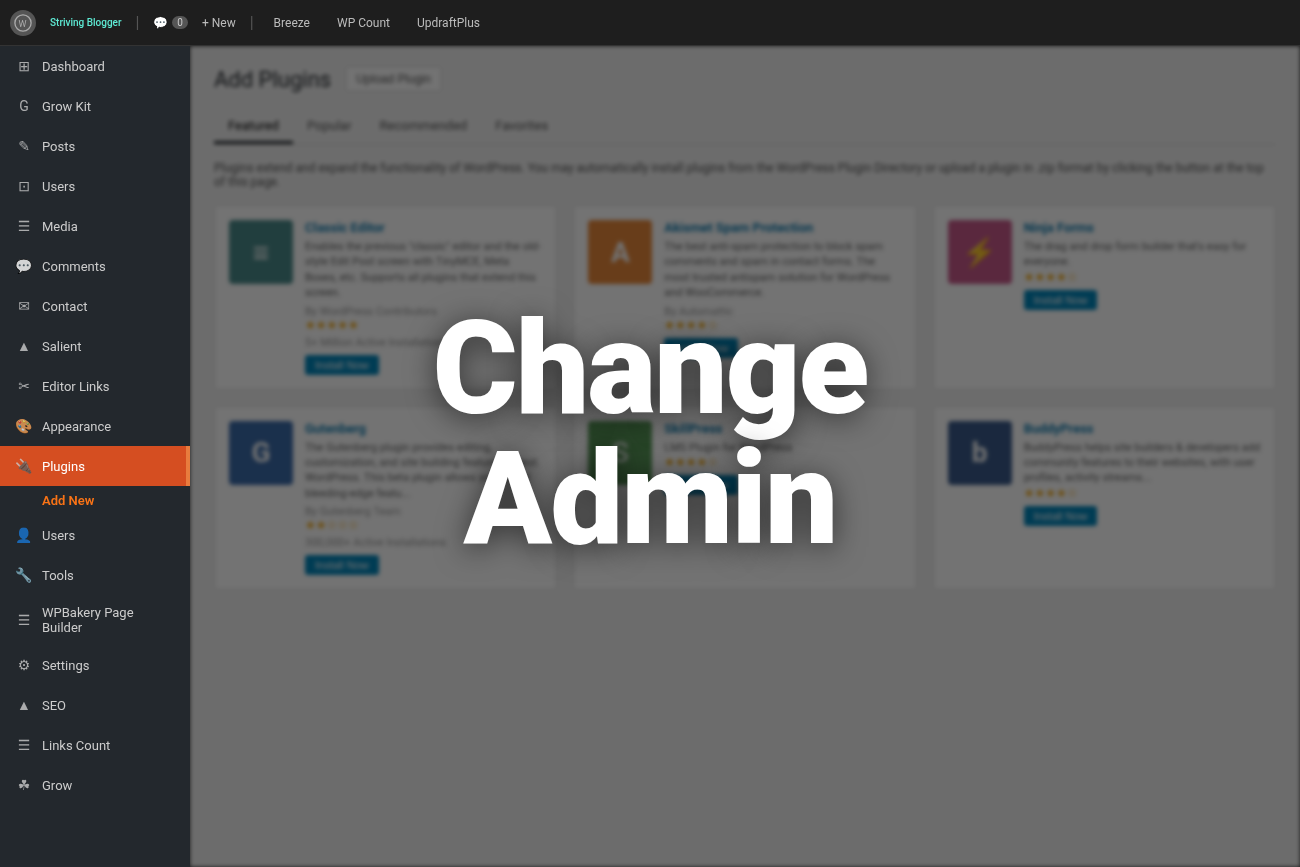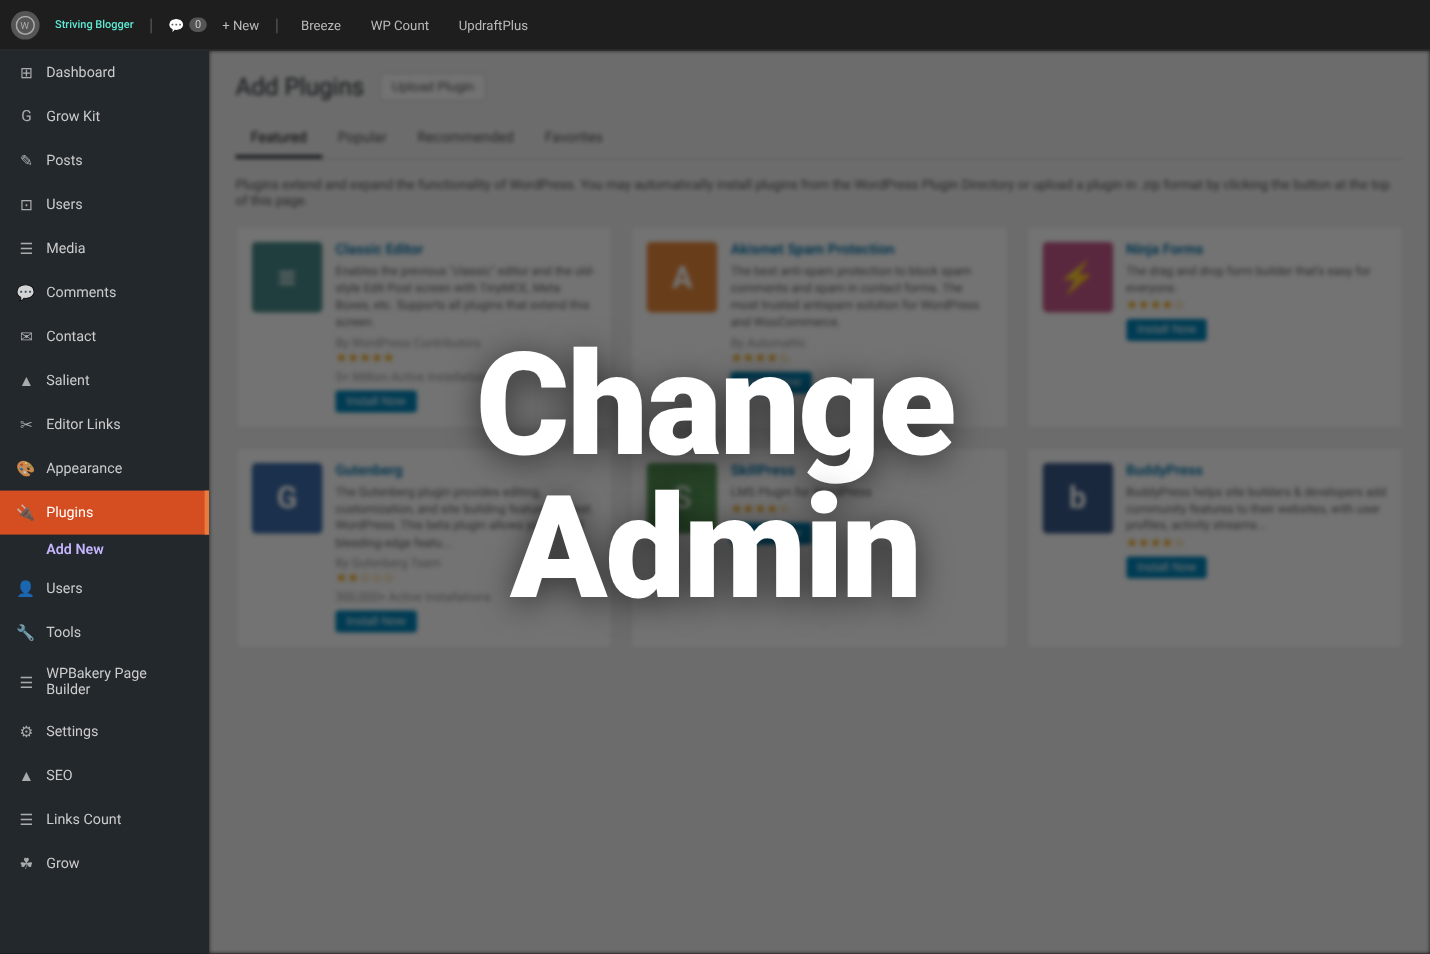--- a/index.html
+++ b/index.html
@@ -96,21 +96,21 @@
       font-size: 14px;
       flex-shrink: 0;
       opacity: 0.8;
     }
     .sidebar-sub-item {
       padding: 7px 14px 7px 36px;
       color: #bbb;
       font-size: 13px;
       cursor: pointer;
     }
-    .sidebar-sub-item.active-sub { color: #c4b5fd; font-weight: 600; padding-left: 42px; }
+    .sidebar-sub-item.active-sub { color: #f97316; font-weight: 600; padding-left: 42px; }
 
     
     .main-content {
       position: absolute;
       top: 46px;
       left: 190px;
       right: 0;
       bottom: 0;
       background: #f1f1f1;
       overflow: hidden;

